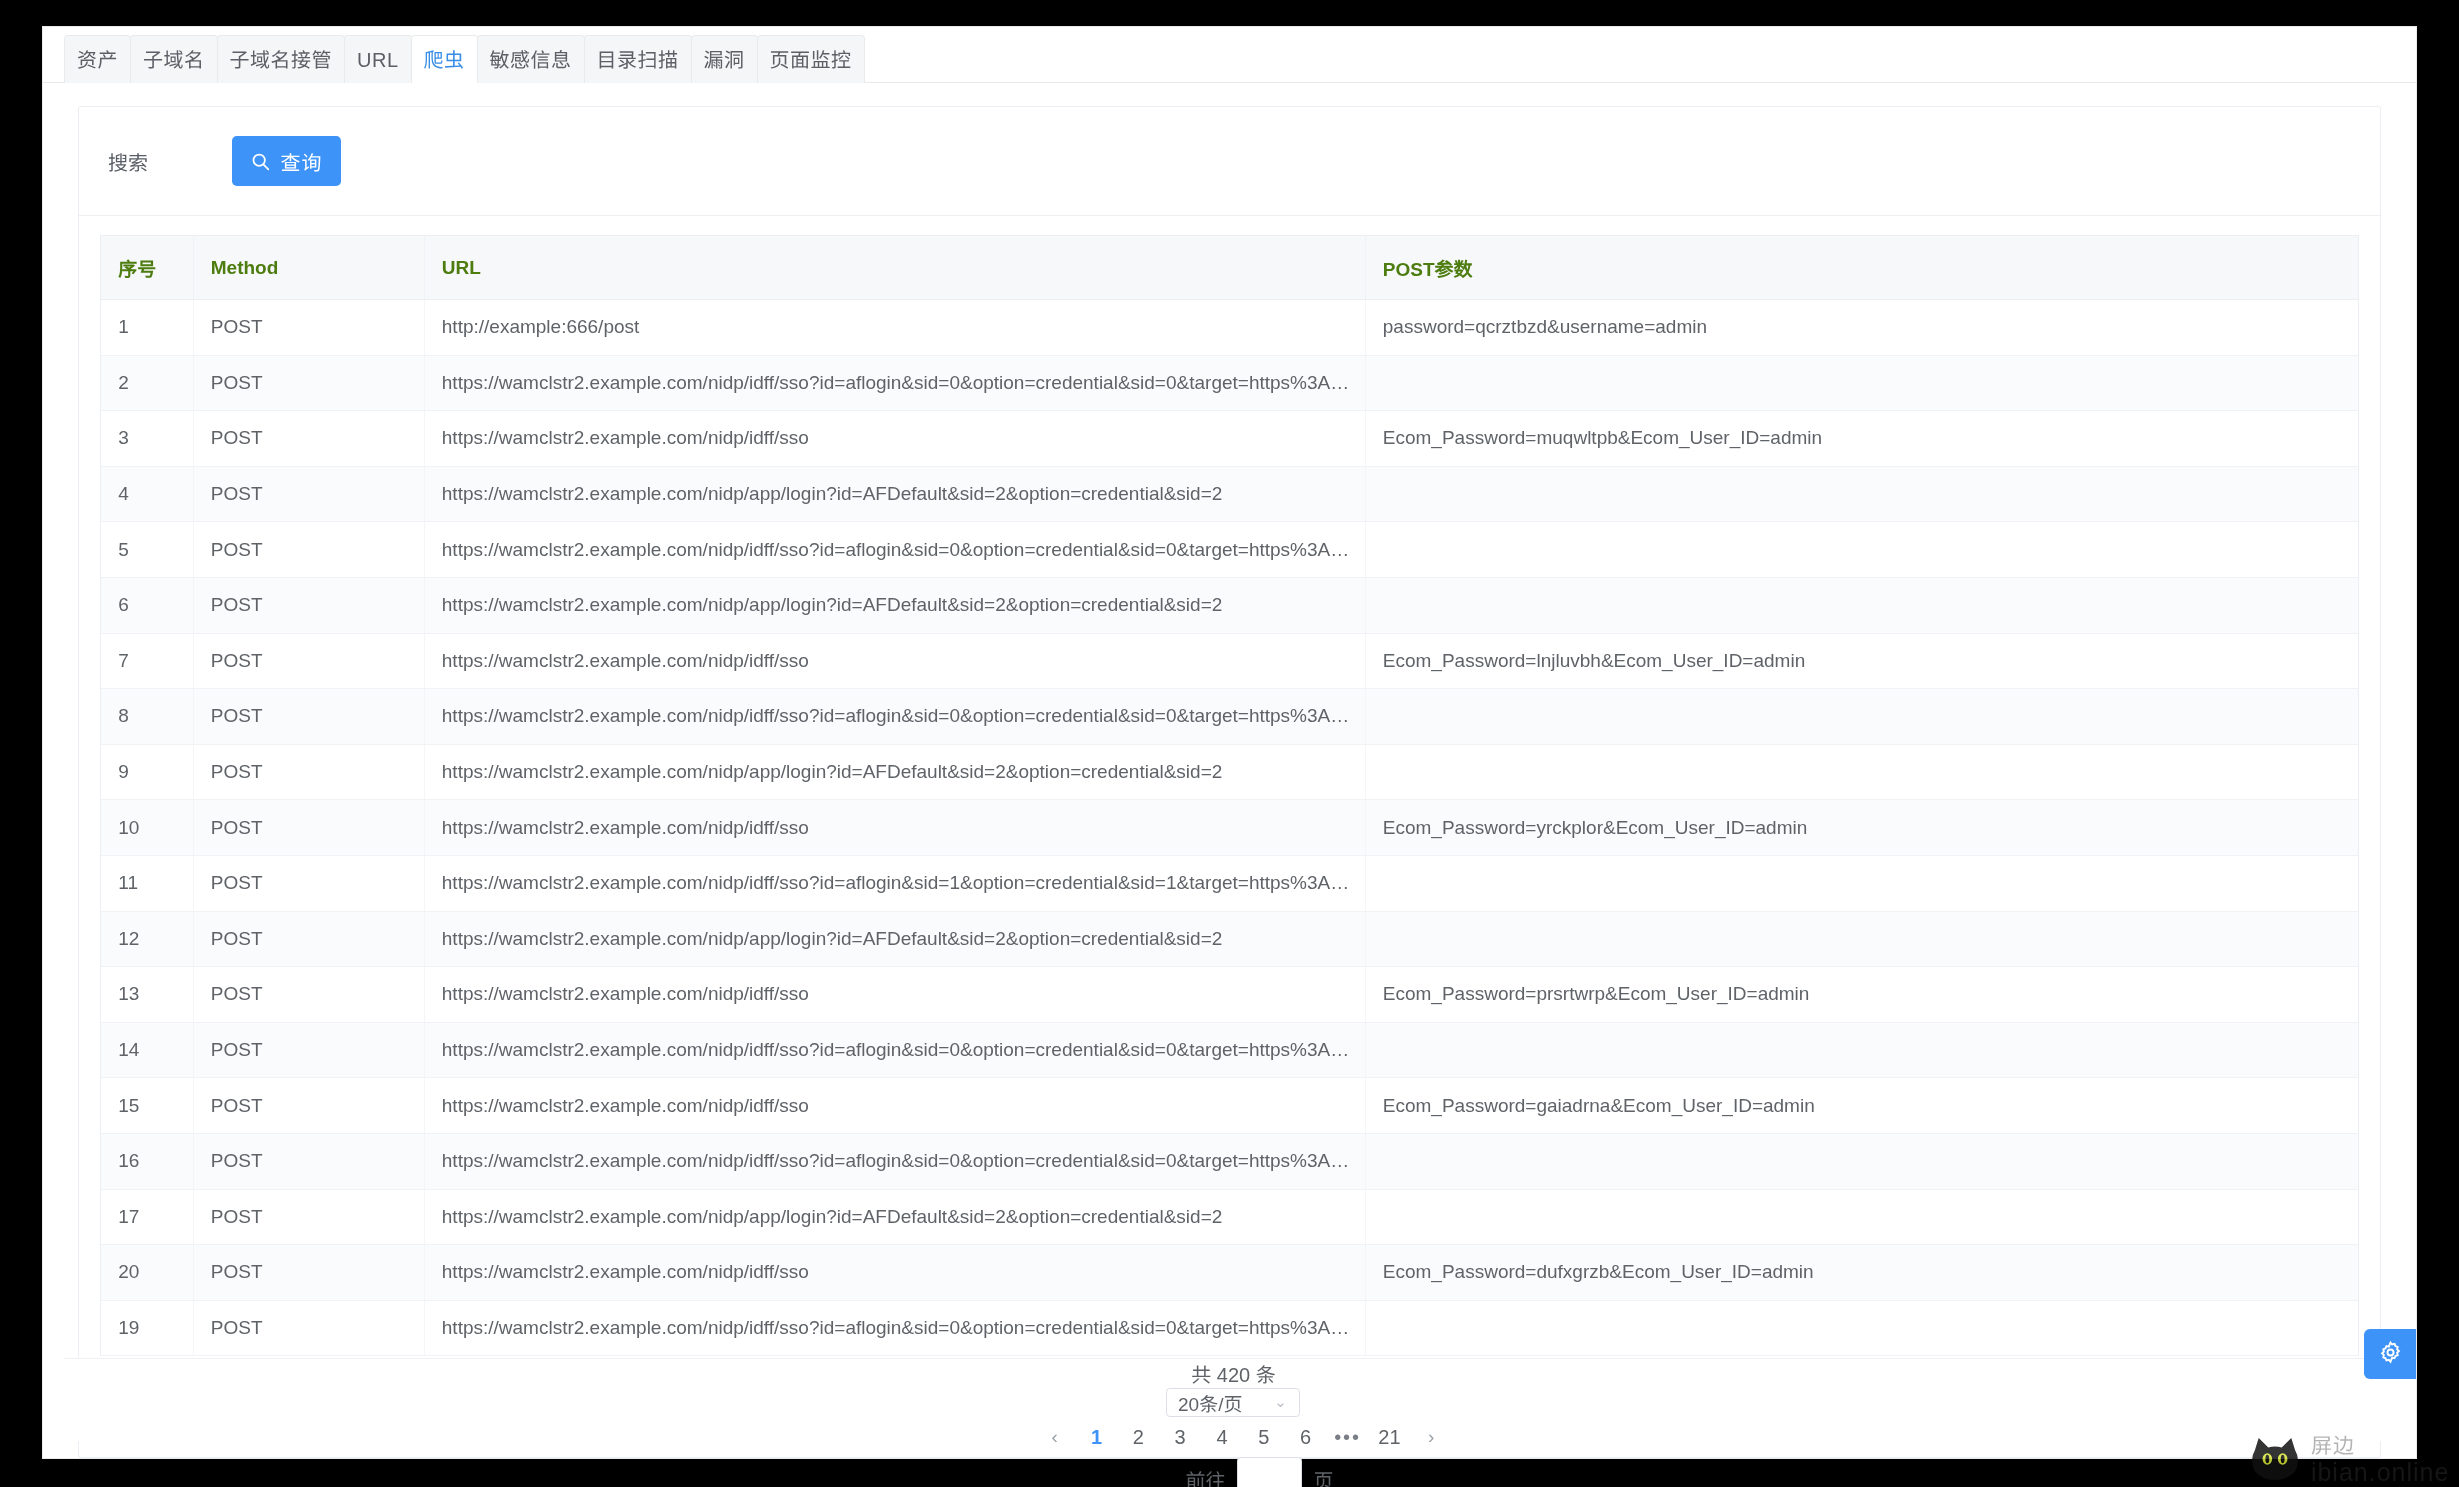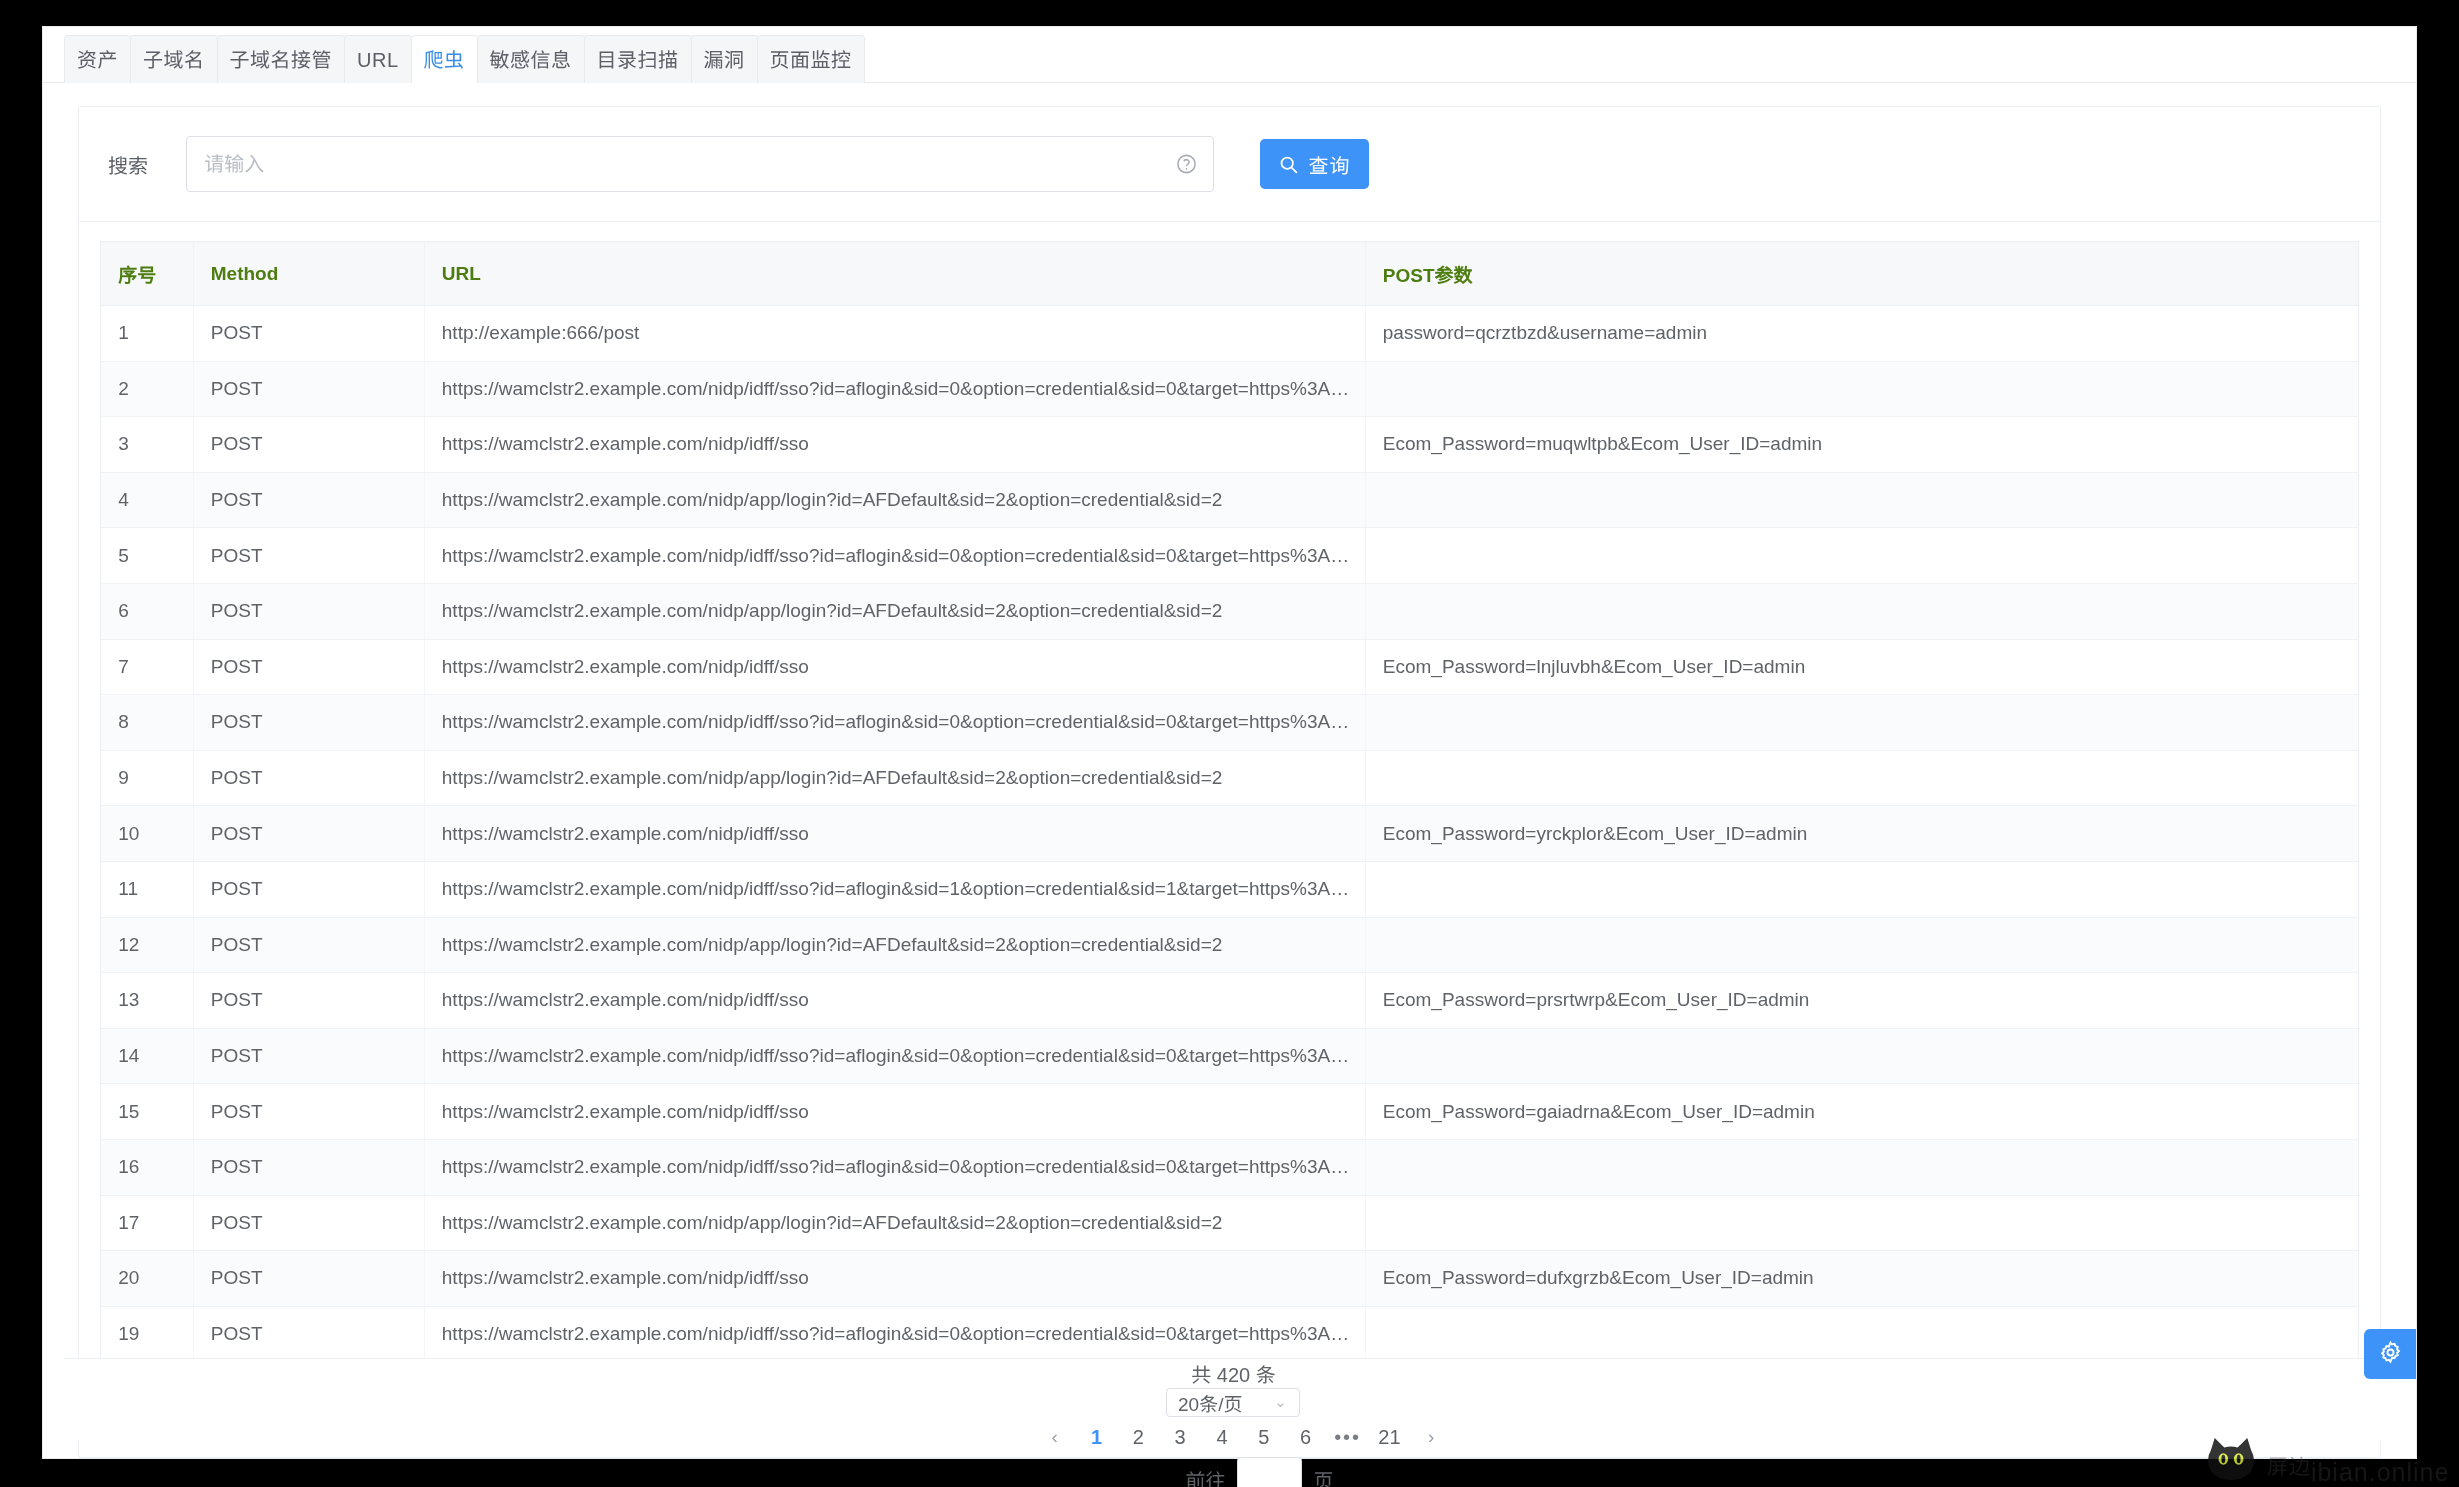--- a/index.html
+++ b/index.html
@@ -297,20 +297,21 @@
     bottom: 1.9px;
     display: flex;
     align-items: flex-end;
     gap: 5.8px;
     opacity: 0.85;
     pointer-events: none;
     z-index: 30;
   }
   .watermark .wm-text {
     display: flex;
+    flex-direction: column;
     line-height: 1;
   }
   .watermark .wm-cn {
     font-size: 21px;
     color: #3a3a3a;
     opacity: 0.45;
     letter-spacing: 1px;
   }
   .watermark .wm-en {
     font-size: 25px;
@@ -335,30 +336,20 @@
       <div class="tab">目录扫描</div>
       <div class="tab">漏洞</div>
       <div class="tab">页面监控</div>
     </div>
 
     <div class="content-body">
       <div class="panel">
 
         <div class="search-row">
           <span class="search-label">搜索</span>
-          <div class="search-input-wrap">
-            <input class="search-input" type="text" placeholder="请输入" style="">
-            <span class="help-icon">
-              <svg width="23" height="23" viewBox="0 0 24 24" fill="none" stroke="currentColor" stroke-width="1.6">
-                <circle cx="12" cy="12" r="9"></circle>
-                <path d="M9.3 9.2a2.8 2.8 0 0 1 5.4 1c0 1.8-2.7 2.3-2.7 4"></path>
-                <circle cx="12" cy="17.2" r="0.9" fill="currentColor" stroke="none"></circle>
-              </svg>
-            </span>
-          </div>
           <button class="query-btn">
             <span>
               <svg width="21" height="21" viewBox="0 0 24 24" fill="none" stroke="#ffffff" stroke-width="2">
                 <circle cx="10.5" cy="10.5" r="6.5"></circle>
                 <line x1="15.5" y1="15.5" x2="21" y2="21" stroke-linecap="round"></line>
               </svg>
             </span>
             <span>查询</span>
           </button>
         </div>

